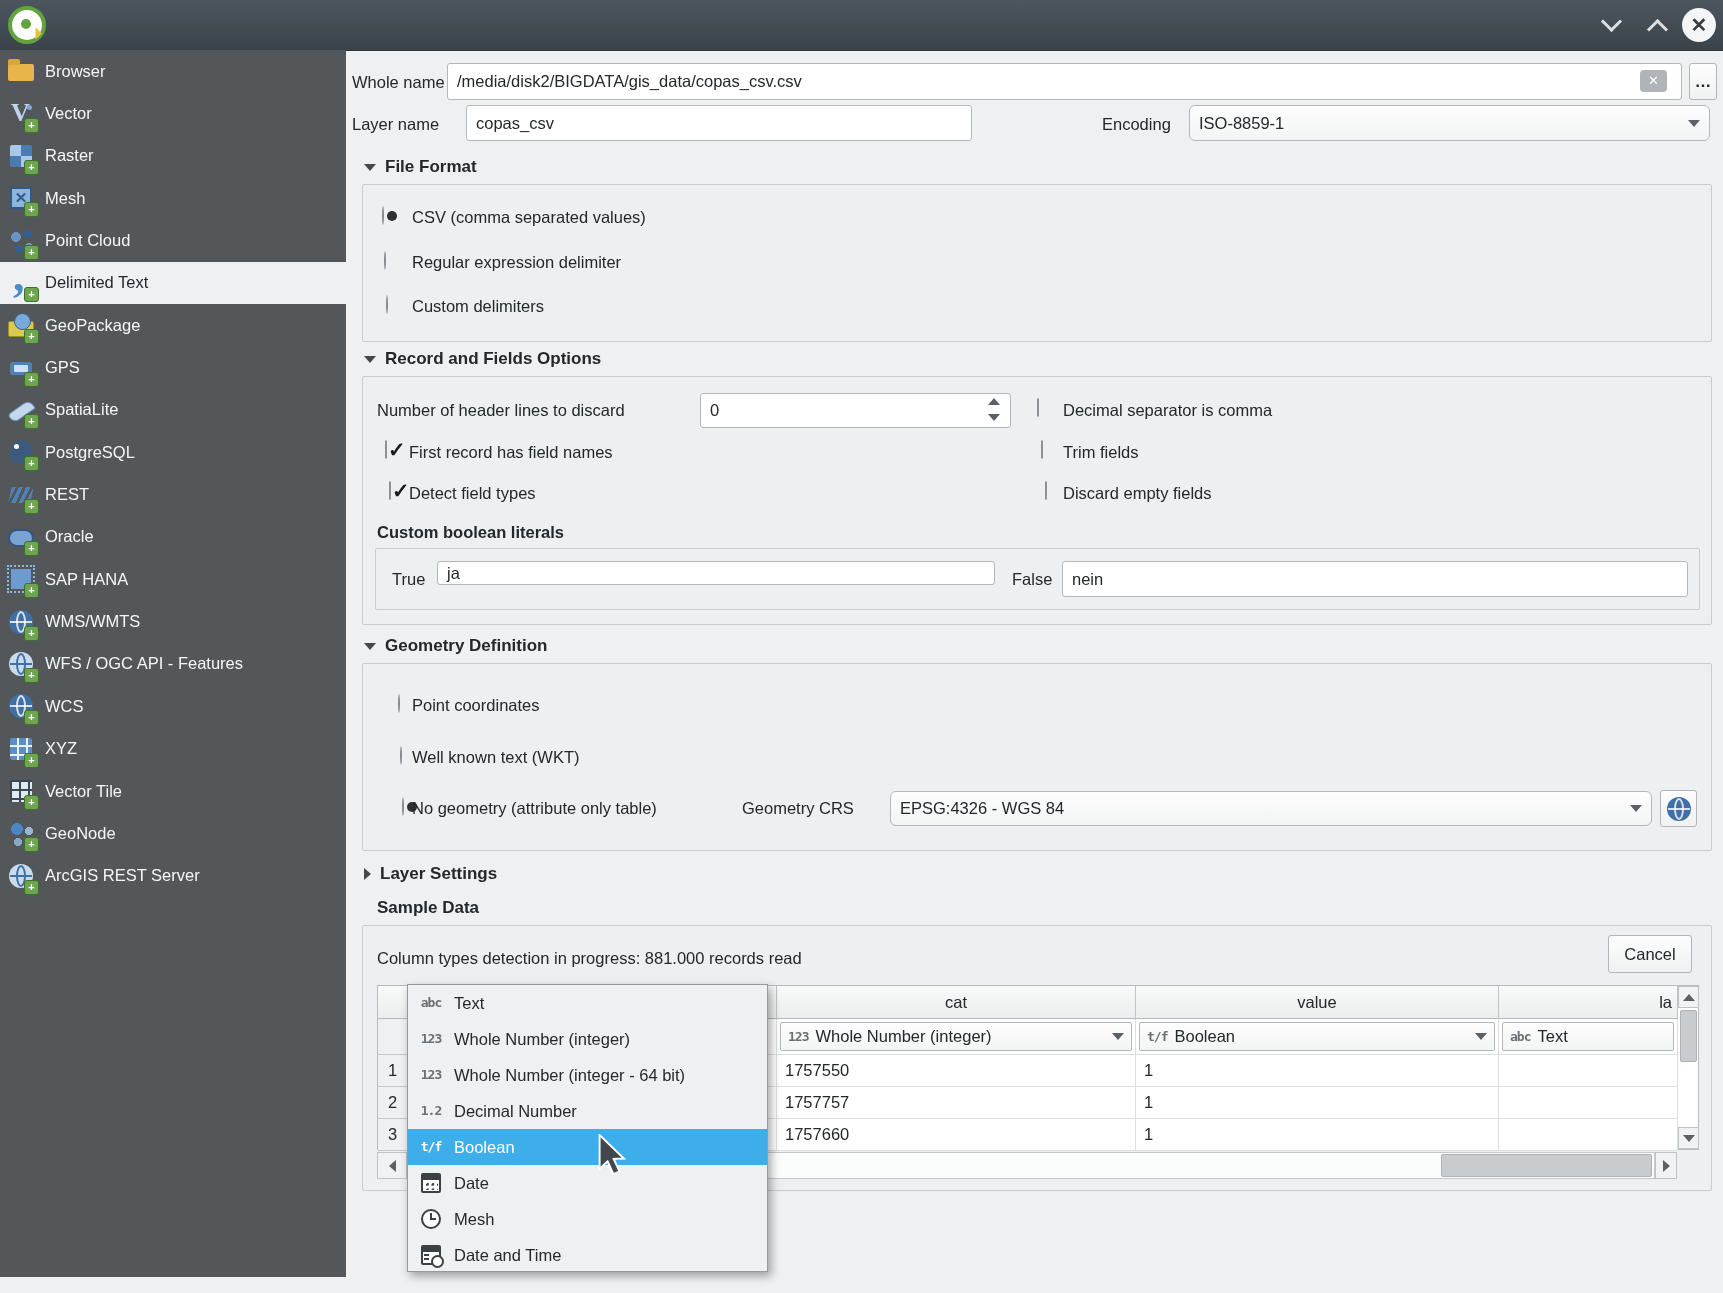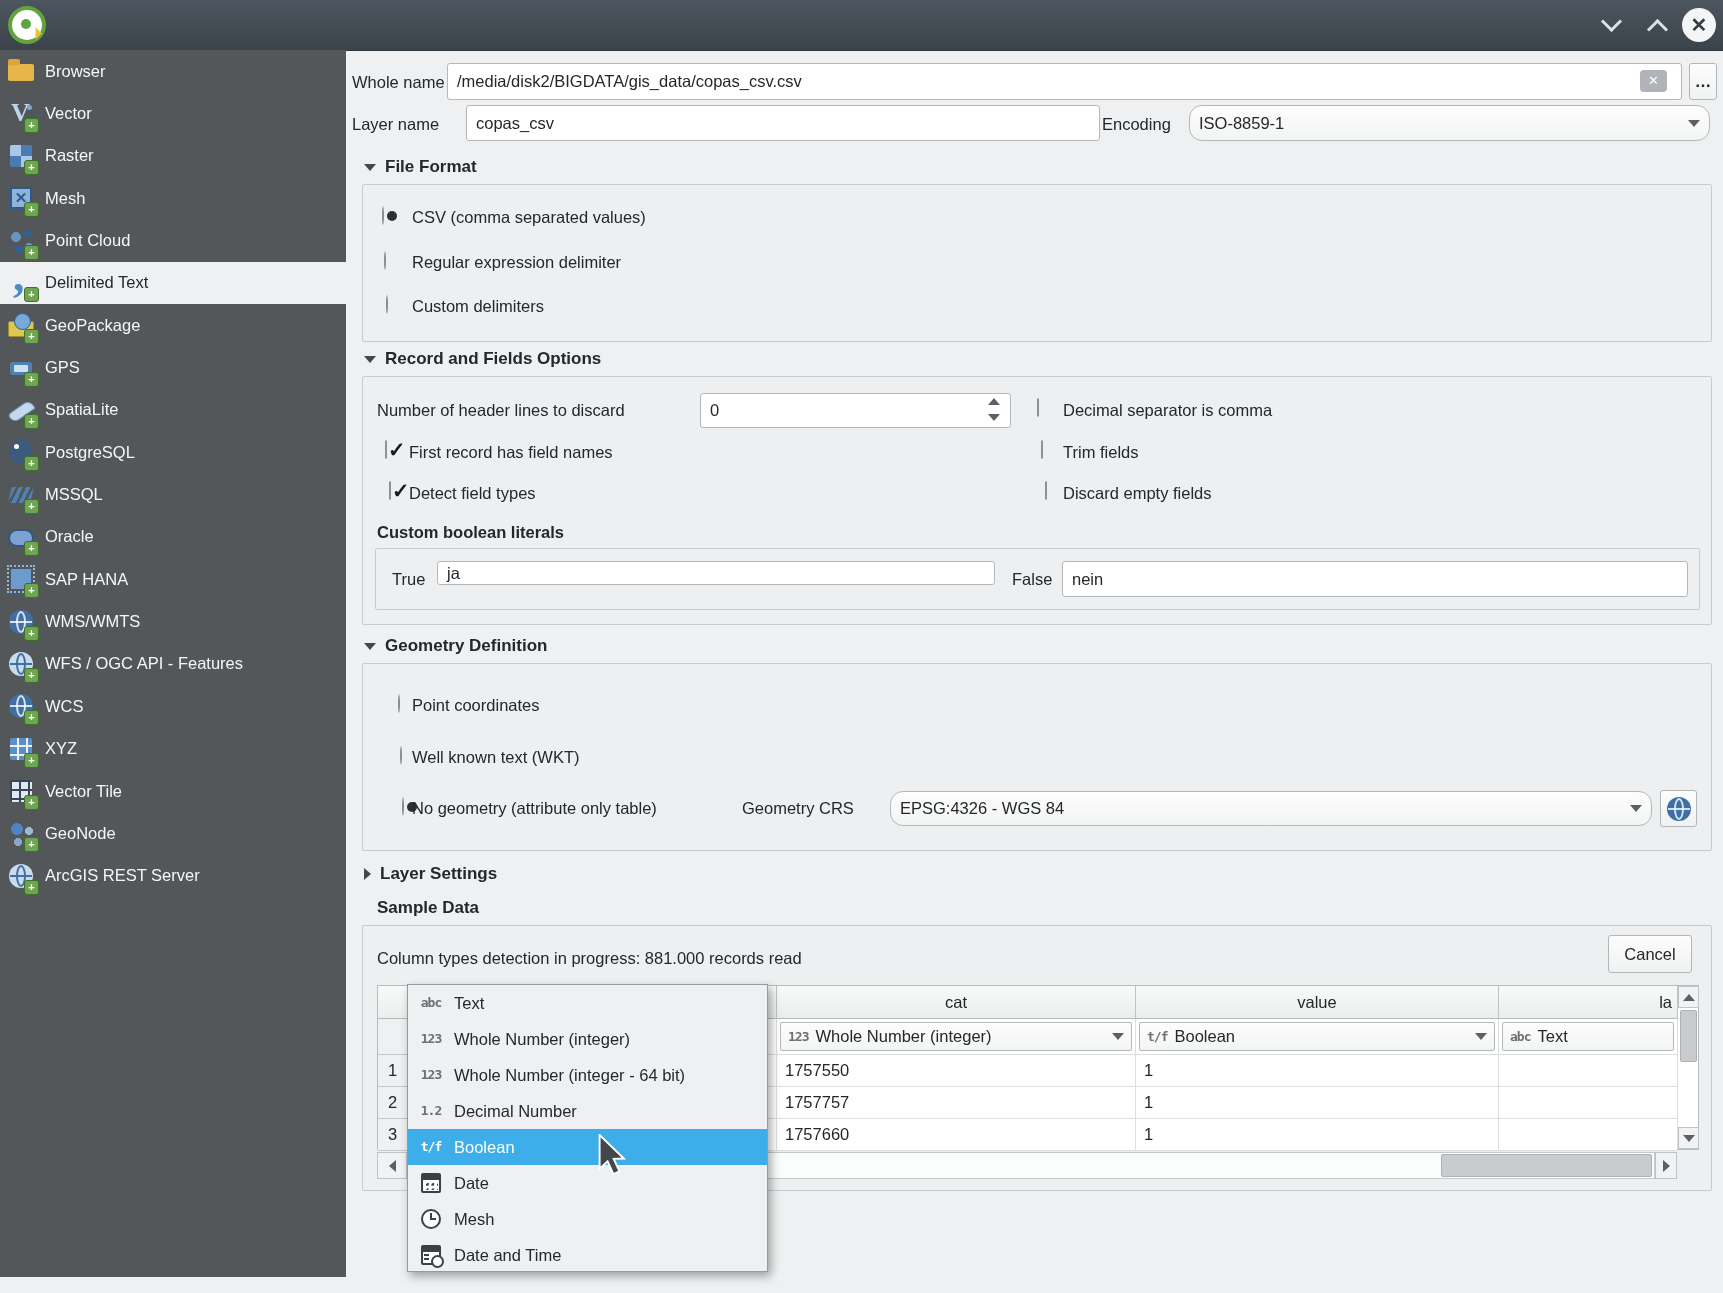--- a/index.html
+++ b/index.html
@@ -49,21 +49,21 @@
   .ic-globe.light{background:#c9dced}
   .ic-globe.light::before{border-color:#3f6fa5}
   .ic-globe.light::after{background:#3f6fa5}
   .ic-grid{background:#5b8ec4;background-image:linear-gradient(#eff0f1 0 2px,rgba(0,0,0,0) 2px),linear-gradient(90deg,#eff0f1 0 2px,rgba(0,0,0,0) 2px);background-size:9px 9px;background-position:-2px -2px;border-radius:2px;inset:3px}
   .ic-grid.light{background:#dde9f3;background-image:linear-gradient(#3a4753 0 2px,rgba(0,0,0,0) 2px),linear-gradient(90deg,#3a4753 0 2px,rgba(0,0,0,0) 2px);background-size:9px 9px}
   .ic-geonode{background:radial-gradient(circle 6px at 9px 9px,#4b86c2 98%,transparent),radial-gradient(circle 4px at 21px 11px,#9bb7d4 98%,transparent),radial-gradient(circle 4px at 10px 22px,#87a8c8 98%,transparent),radial-gradient(circle 3px at 21px 21px,#b7cede 98%,transparent)}
   
   .lbl{font-size:16.5px;line-height:22px;white-space:nowrap}
   .bold{font-weight:bold}
   .input{background:#fff;border:1px solid #b4b8bb;border-radius:3px;box-sizing:border-box;font-size:16.5px;color:#24282b;padding:0 9px;display:flex;align-items:center;white-space:nowrap;overflow:hidden}
-  .combo{background:linear-gradient(#fdfdfd,#f3f4f4);border:1px solid #b4b8bb;border-radius:13px;box-sizing:border-box;font-size:16.5px;display:flex;align-items:center;padding:0 9px}
+  .combo{background:linear-gradient(#fdfdfd,#f3f4f4);border:1px solid #b4b8bb;border-radius:6px;box-sizing:border-box;font-size:16.5px;display:flex;align-items:center;padding:0 9px}
   .combo .carr{margin-left:auto;width:0;height:0;border-left:6px solid transparent;border-right:6px solid transparent;border-top:7px solid #5a6065}
   .btn{background:linear-gradient(#fdfdfd,#f0f1f1);border:1px solid #b2b6b9;border-radius:3px;box-sizing:border-box;font-size:16.5px;display:flex;align-items:center;justify-content:center}
   .gbox{background:#edeff0;border:1px solid #c9cccf;border-radius:2px;box-sizing:border-box}
   .tri-d{width:0;height:0;border-left:6px solid transparent;border-right:6px solid transparent;border-top:7px solid #43484c;margin-top:7px}
   .tri-r{width:0;height:0;border-top:6px solid transparent;border-bottom:6px solid transparent;border-left:7px solid #43484c;margin-top:4px}
   .shead{display:flex;gap:9px;font-size:17px;font-weight:bold}
   .radio{width:20px;height:20px;border-radius:50%;background:#fff;border:1px solid #878c90;box-sizing:border-box;position:relative}
   .radio.sel::after{content:"";position:absolute;left:4px;top:4px;width:10px;height:10px;border-radius:50%;background:#2c3134}
   .cb{width:22px;height:22px;background:#fff;border:1px solid #8d9296;border-radius:2px;box-sizing:border-box;position:relative}
   .cb.on::after{content:"✓";position:absolute;left:2px;top:-3px;font-size:21px;font-weight:bold;color:#17191b}
@@ -180,21 +180,21 @@
         <i class="art ic-pg"></i>
         <i class="plus"></i>
       </span>
       <span>PostgreSQL</span>
     </div>
   <div class="side-item">
       <span class="sicon">
         <i class="art ic-mssql"></i>
         <i class="plus"></i>
       </span>
-      <span>MSSQL</span>
+      <span>REST</span>
     </div>
   <div class="side-item">
       <span class="sicon">
         <i class="art ic-oracle"></i>
         <i class="plus"></i>
       </span>
       <span>Oracle</span>
     </div>
   <div class="side-item">
       <span class="sicon">
@@ -256,21 +256,21 @@
 
 
 <div class="abs lbl" style="left:352px;top:71px">Whole name</div>
 <div class="abs input" style="left:447px;top:63px;width:1235px;height:37px">
     <span>/media/disk2/BIGDATA/gis_data/copas_csv.csv</span>
   </div>
 <div class="abs clearbtn" style="left:1640px;top:70px;width:27px;height:22px">✕</div>
 <div class="abs btn" style="left:1689px;top:63px;width:28px;height:37px;font-weight:bold">…</div>
 
 <div class="abs lbl" style="left:352px;top:113px">Layer name</div>
-<div class="abs input" style="left:466px;top:105px;width:634px;height:36px">
+<div class="abs input" style="left:466px;top:105px;width:506px;height:36px">
     <span>copas_csv</span>
   </div>
 <div class="abs lbl" style="left:1102px;top:113px">Encoding</div>
 <div class="abs combo" style="left:1189px;top:105px;width:521px;height:36px">
     <span>ISO-8859-1</span>
     <span class="carr"></span>
   </div>
 
 
 <div class="abs shead" style="left:364px;top:157px">

